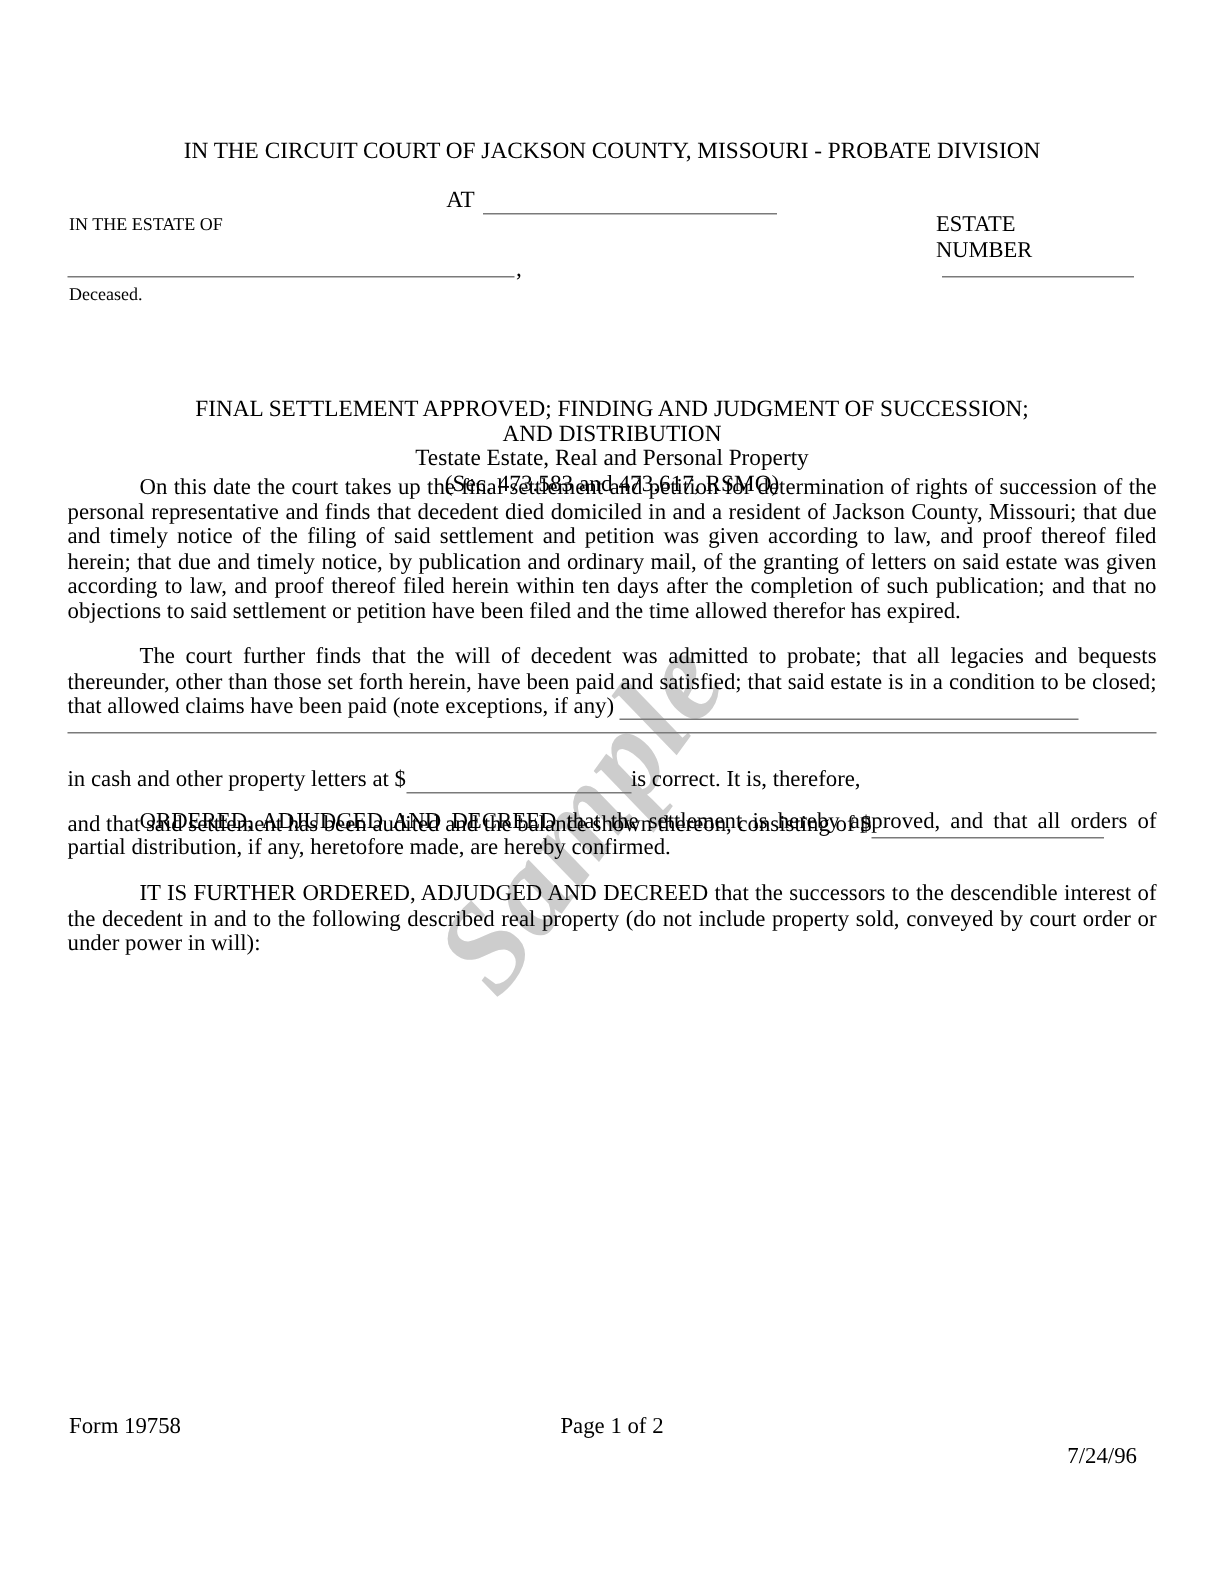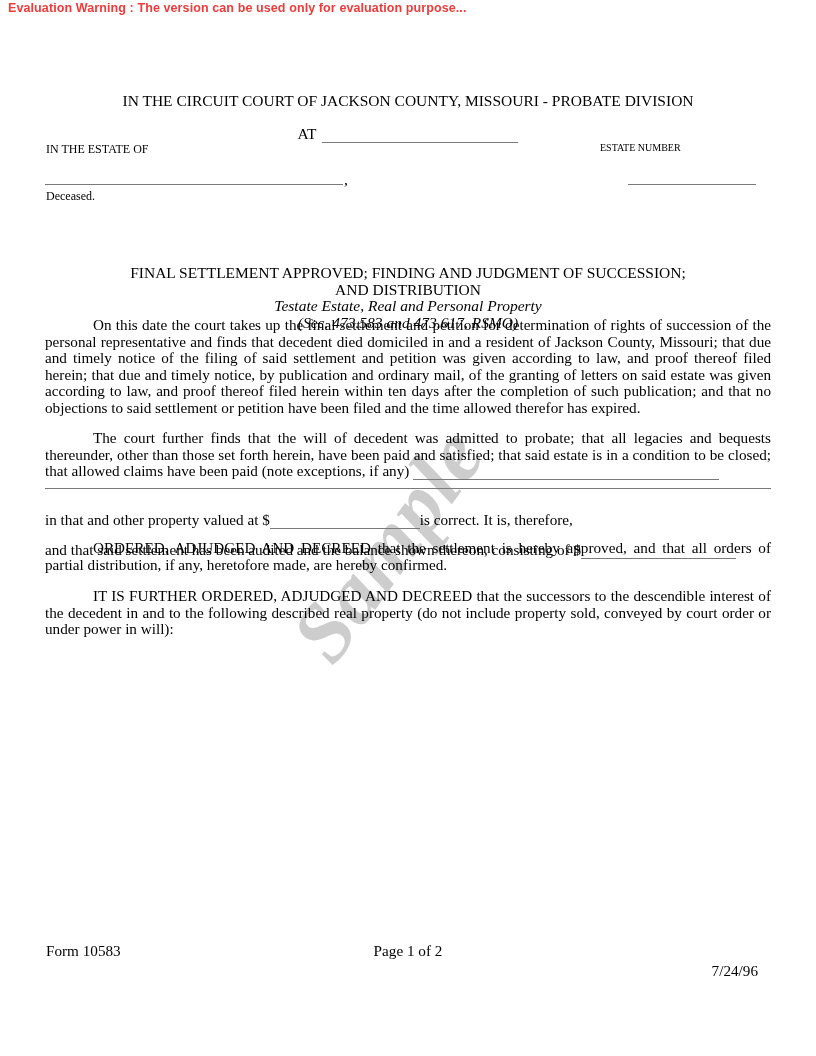--- a/index.html
+++ b/index.html
@@ -95,23 +95,23 @@
   .at-rule { width: 196px; height: 13px; margin-left: 6px; }
 
   .estate-of {
     position: absolute;
     left: 46px;
     top: 142px;
     font-size: 12px;
   }
   .estate-number {
     position: absolute;
-    left: 600px;
+    left: 624px;
     top: 142px;
-    font-size: 10px;
+    font-size: 15px;
   }
 
   .deceased-rule {
     position: absolute;
     left: 45px;
     top: 170px;
     width: 298px;
     border-bottom: 1.4px solid #7a7a7a;
     height: 14px;
   }
@@ -142,21 +142,21 @@
     top: 221px;
     width: 816px;
     text-align: center;
     font-size: 15.5px;
     line-height: 16.5px;
     margin-top: 44px;
   }
   .form-title .ln1,
   .form-title .ln2 { display: block; }
   .form-title .ln3,
-  .form-title .ln4 { display: block; font-style: italic; }
+  .form-title .ln4 { display: block; }
 
   .para {
     position: absolute;
     left: 45px;
     width: 726px;
     font-size: 15.2px;
     line-height: 16.6px;
     text-align: justify;
     text-justify: inter-word;
   }
@@ -206,21 +206,20 @@
   }
   .footer .f-left { position: absolute; left: 46px; top: 0; }
   .footer .f-center { position: absolute; left: 0; top: 0; width: 816px; text-align: center; }
   .footer .f-right { position: absolute; right: 58px; top: 0; margin-top: 20px; }
 </style>
 </head>
 <body>
 
 <div class="page">
 
-  <div class="eval-warning">Evaluation Warning : The version can be used only for evaluation purpose...</div>
 
   <div class="watermark">
     <span>Sample</span>
   </div>
 
   <div class="content">
 
     <div class="court-title">IN THE CIRCUIT COURT OF JACKSON COUNTY, MISSOURI - PROBATE DIVISION</div>
 
     <div class="at-row">
@@ -244,26 +243,26 @@
     </div>
 
     <div class="para p1"><span class="ind"></span><span>On this date the court takes up the final settlement and petition for determination of rights of succession of the personal representative and finds that decedent died domiciled in and a resident of Jackson County, Missouri; that due and timely notice of the filing of said settlement and petition was given according to law, and proof thereof filed herein; that due and timely notice, by publication and ordinary mail, of the granting of letters on said estate was given according to law, and proof thereof filed herein within ten days after the completion of such publication; and that no objections to said settlement or petition have been filed and the time allowed therefor has expired.</span></div>
 
     <div class="para p2"><span class="ind"></span><span>The court further finds that the will of decedent was admitted to probate;  that all legacies and bequests thereunder, other than those set forth herein, have been paid and satisfied; that said estate is in a condition to be closed; that allowed claims have been paid (note exceptions, if any)</span><span class="inline-rule r-exceptions"></span></div>
 
     <div class="full-rule a"></div>
 
     <div class="line-block l1"><span>and that said settlement has been audited and the balance shown thereon, consisting of $</span><span class="inline-rule r-consisting"></span></div>
 
-    <div class="line-block l2"><span> in that and other property valued at $</span><span class="inline-rule r-incash"></span><span>is correct.  It is, therefore,</span></div>
+    <div class="line-block l2"><span> in cash and other property letters at $</span><span class="inline-rule r-incash"></span><span>is correct.  It is, therefore,</span></div>
 
     <div class="para p3"><span class="ind"></span><span>ORDERED, ADJUDGED AND DECREED that the settlement is hereby approved, and that all orders of partial distribution, if any, heretofore made, are hereby confirmed.</span></div>
 
     <div class="para p4"><span class="ind"></span><span>IT IS FURTHER ORDERED, ADJUDGED AND DECREED that the successors to the descendible interest of the decedent in and to the following described real property (do not include property sold, conveyed by court order or under power in will):</span></div>
 
     <div class="footer">
-      <span class="f-left">Form 10583</span>
+      <span class="f-left">Form 19758</span>
       <span class="f-center">Page 1 of 2</span>
       <span class="f-right">7/24/96</span>
     </div>
 
   </div>
 </div>
 
 </body></html>

